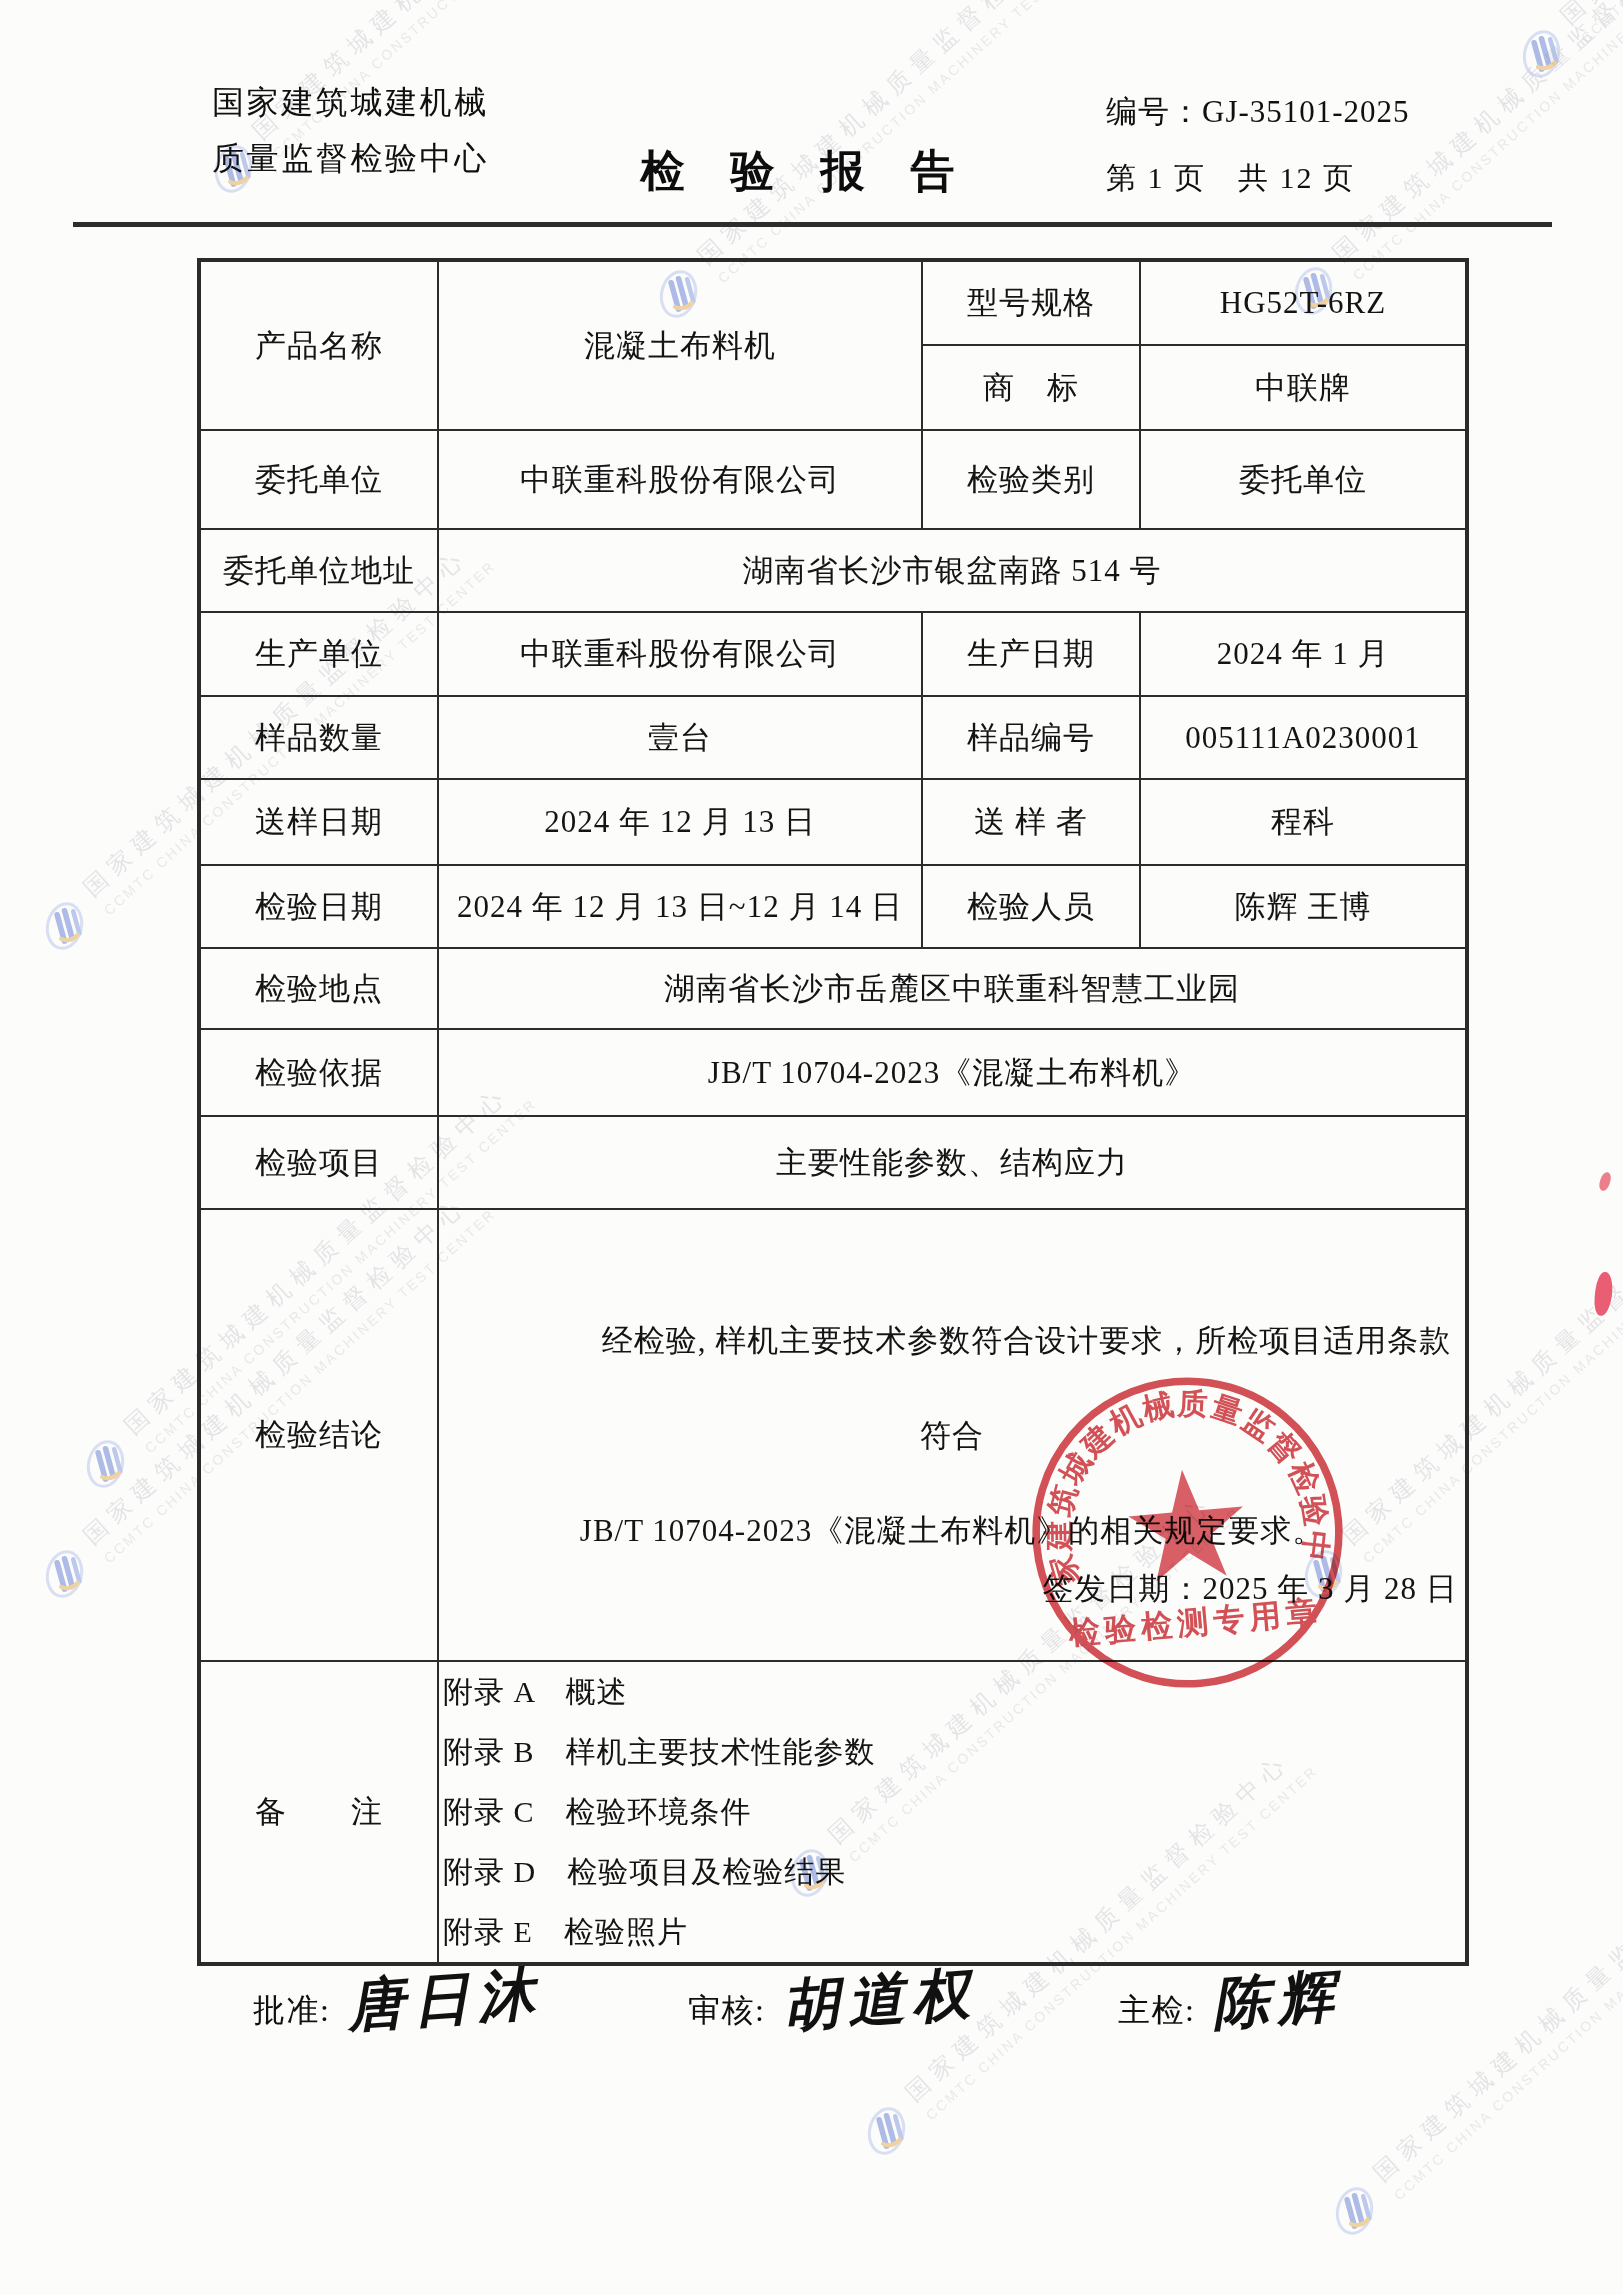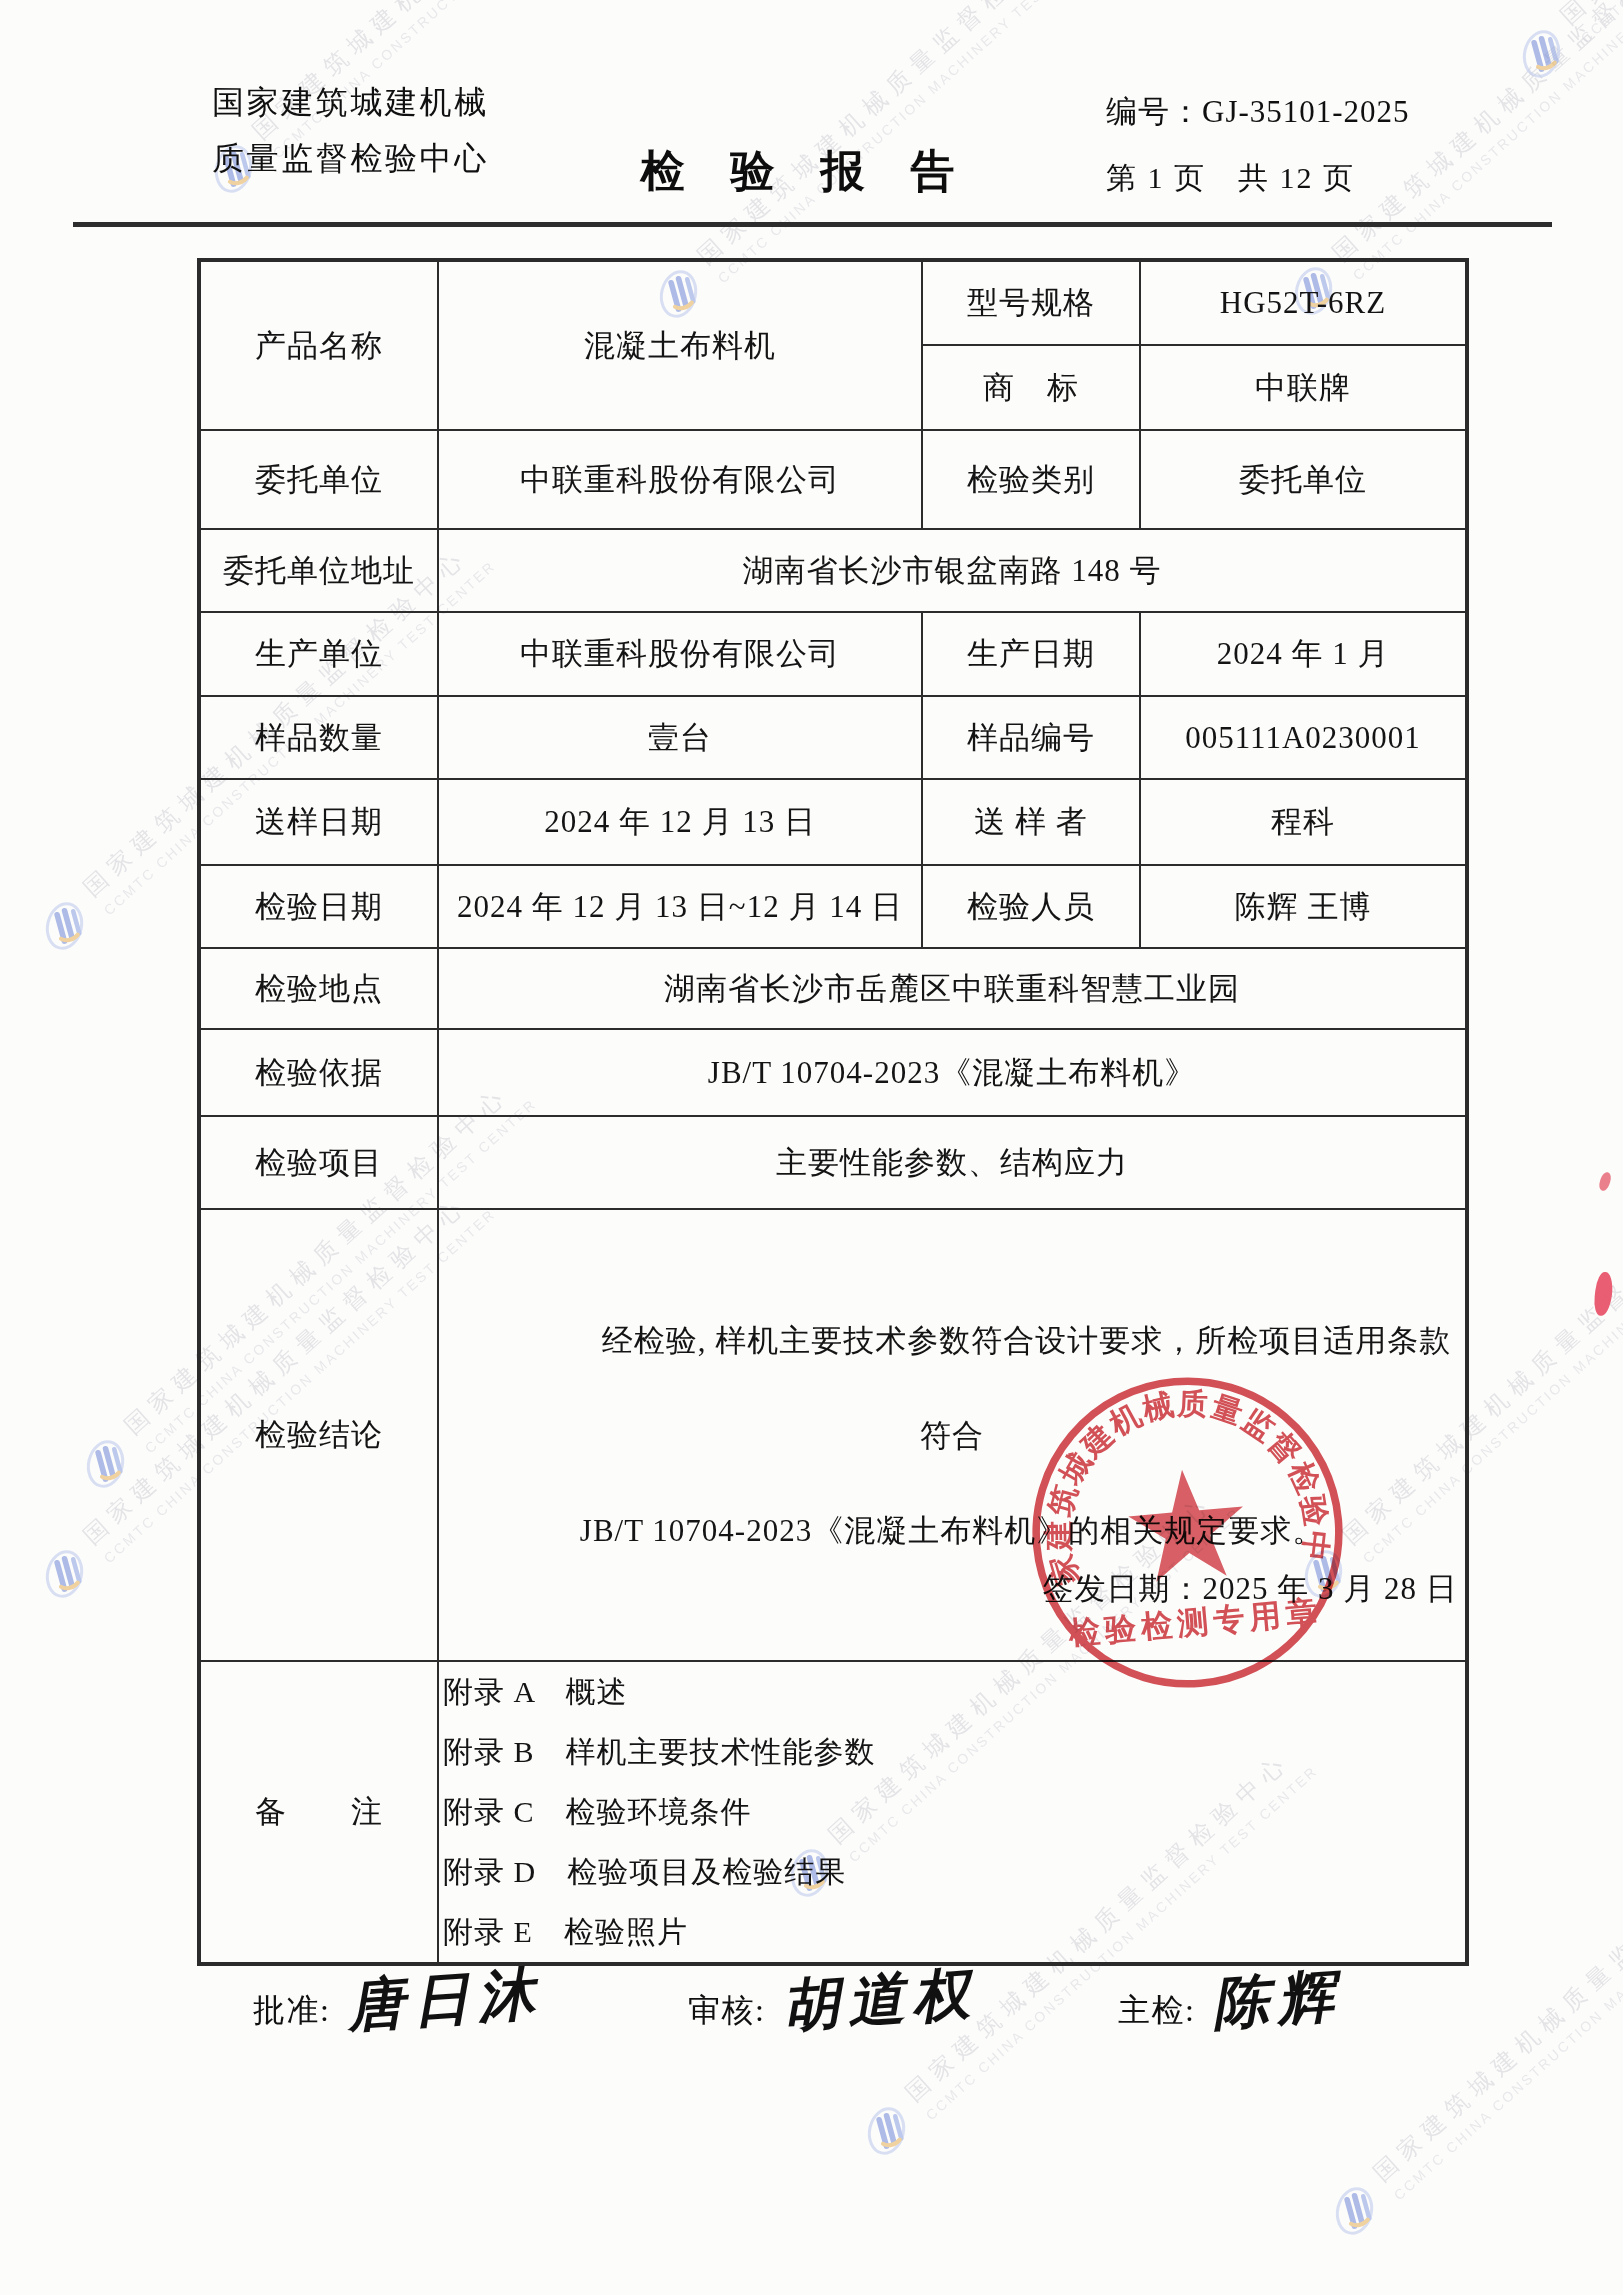--- a/index.html
+++ b/index.html
@@ -220,21 +220,21 @@
       <td>中联牌</td>
     </tr>
     <tr style="height:99px">
       <td>委托单位</td>
       <td>中联重科股份有限公司</td>
       <td>检验类别</td>
       <td>委托单位</td>
     </tr>
     <tr style="height:83px">
       <td>委托单位地址</td>
-      <td colspan="3">湖南省长沙市银盆南路 148 号</td>
+      <td colspan="3">湖南省长沙市银盆南路 514 号</td>
     </tr>
     <tr style="height:84px">
       <td>生产单位</td>
       <td>中联重科股份有限公司</td>
       <td>生产日期</td>
       <td>2024 年 1 月</td>
     </tr>
     <tr style="height:83px">
       <td>样品数量</td>
       <td>壹台</td>

